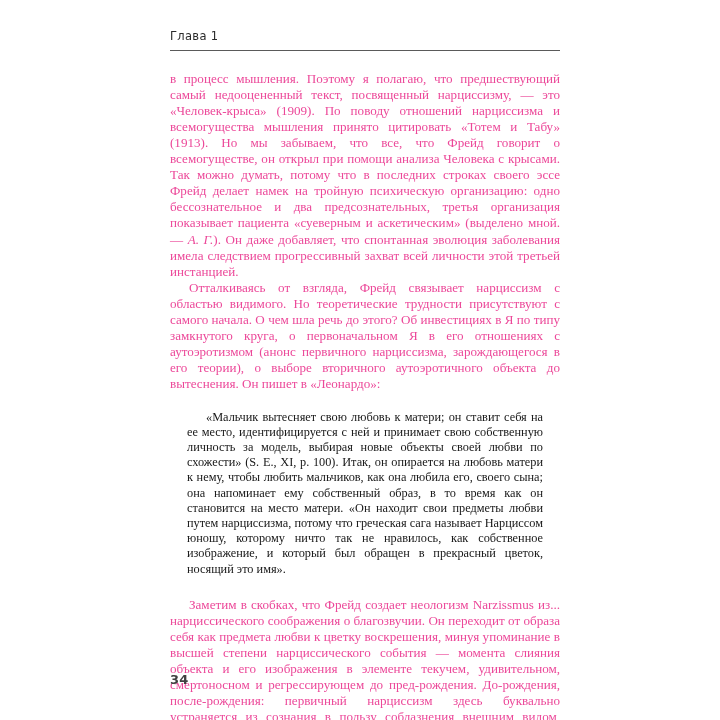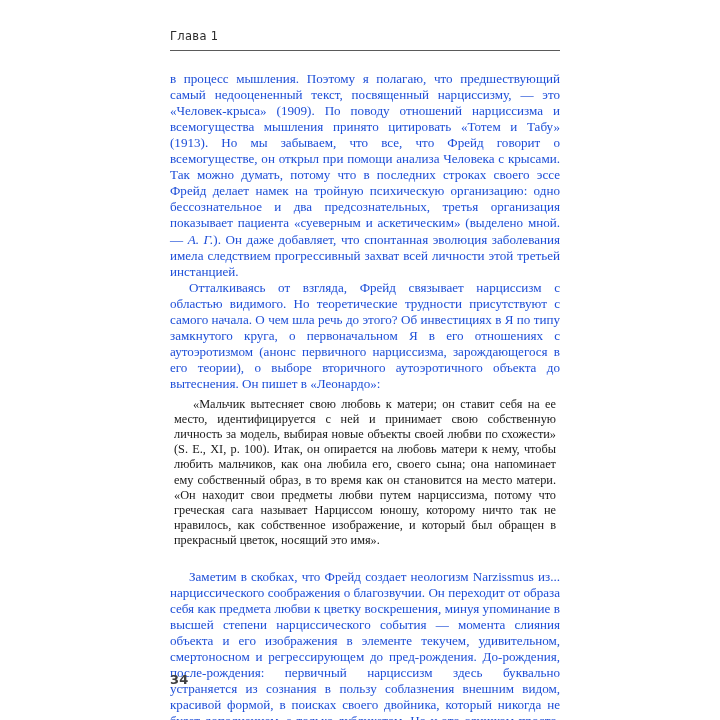--- a/index.html
+++ b/index.html
@@ -48,21 +48,21 @@
     background: #5a5a5a;
     margin: 0 0 14px 0;
   }
 
   
   .body-text {
     font-size: 13.1px;
     line-height: 16.1px;
     text-align: justify;
     text-justify: inter-word;
-    color: #1d4ed8;
+    color: #ec4899;
     margin-top: 20px;
     -webkit-font-smoothing: antialiased;
   }
 
   .body-text p {
     margin: 0;
     text-indent: 0;
   }
 
   .body-text p.indent {
@@ -70,21 +70,21 @@
   }
 
   
   .quote-block {
     font-size: 12.3px;
     line-height: 15.2px;
     text-align: justify;
     color: #171717;
   }
   .quote-block p {
-    margin: 4px;
+    margin: 17px;
     text-indent: 19px;
   }
 
   .ital {
     font-style: italic;
   }
 
   
   .folio {
     position: absolute;

